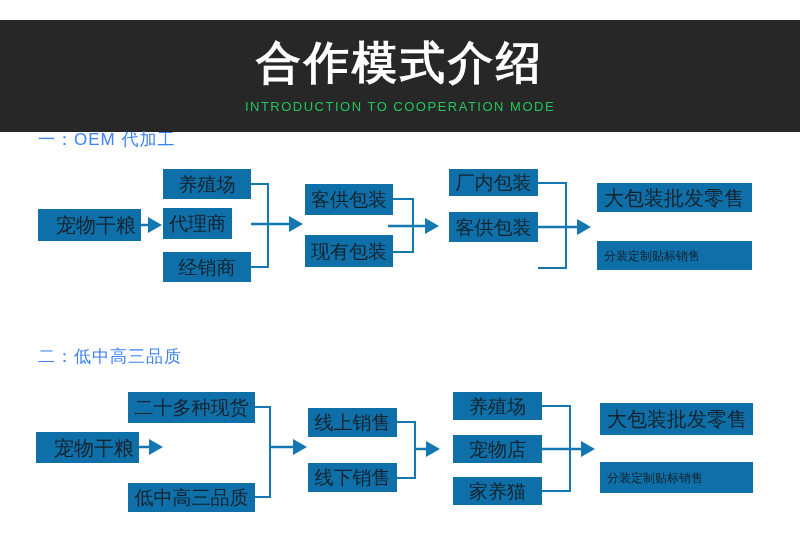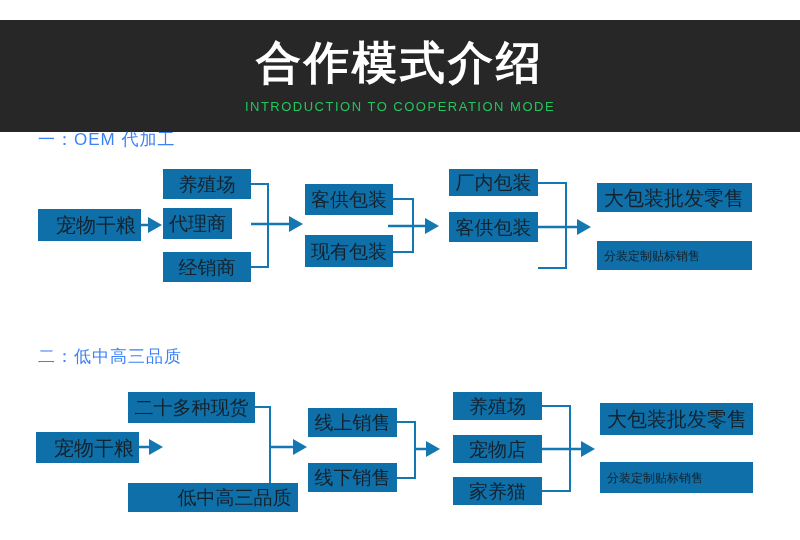--- a/index.html
+++ b/index.html
@@ -92,21 +92,21 @@
 
   <div class="fbox" style="left:449px;top:169px;width:89px;height:27px;">厂内包装</div>
   <div class="fbox" style="left:449px;top:212px;width:89px;height:30px;">客供包装</div>
 
   <div class="fbox left fs20" style="left:597px;top:183px;width:155px;height:29px;">大包装批发零售</div>
   <div class="fbox left fs18" style="left:597px;top:241px;width:155px;height:29px;">分装定制贴标销售</div>
 
   <div class="fbox fs20" style="left:36px;top:432px;width:90px;height:31px;">宠物干粮</div>
 
   <div class="fbox" style="left:128px;top:392px;width:127px;height:31px;">二十多种现货</div>
-  <div class="fbox" style="left:128px;top:483px;width:127px;height:29px;padding-left:43px;">低中高三品质</div>
+  <div class="fbox" style="left:128px;top:483px;width:127px;height:29px;">低中高三品质</div>
 
   <div class="fbox" style="left:308px;top:408px;width:89px;height:29px;">线上销售</div>
   <div class="fbox" style="left:308px;top:463px;width:89px;height:29px;">线下销售</div>
 
   <div class="fbox" style="left:453px;top:392px;width:89px;height:28px;">养殖场</div>
   <div class="fbox" style="left:453px;top:435px;width:89px;height:28px;">宠物店</div>
   <div class="fbox" style="left:453px;top:477px;width:89px;height:28px;">家养猫</div>
 
   <div class="fbox left fs20" style="left:600px;top:403px;width:153px;height:32px;">大包装批发零售</div>
   <div class="fbox left fs18" style="left:600px;top:462px;width:153px;height:31px;">分装定制贴标销售</div>

